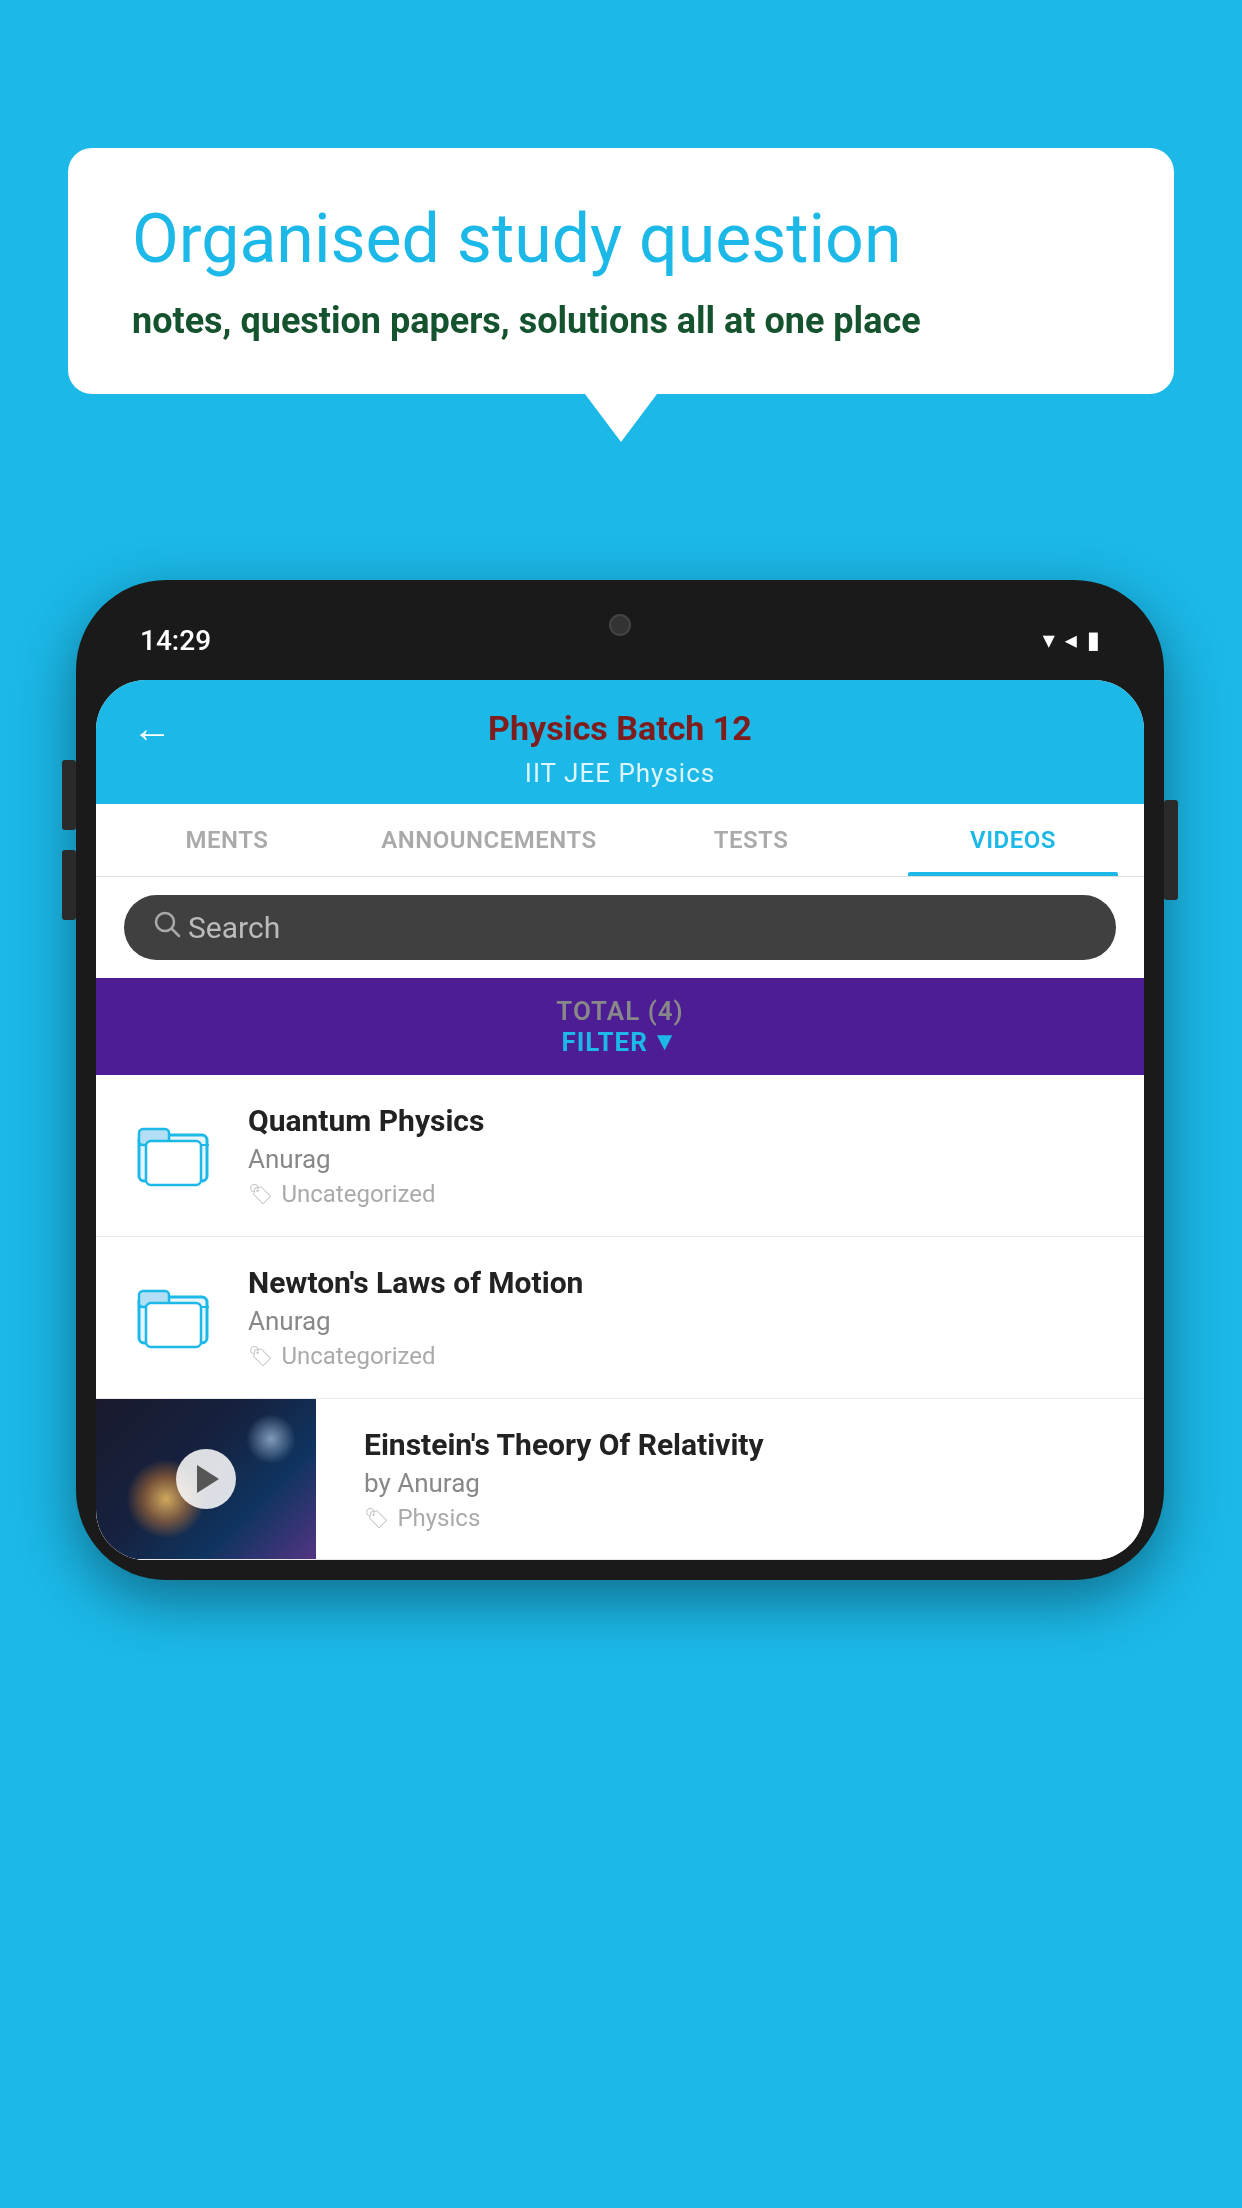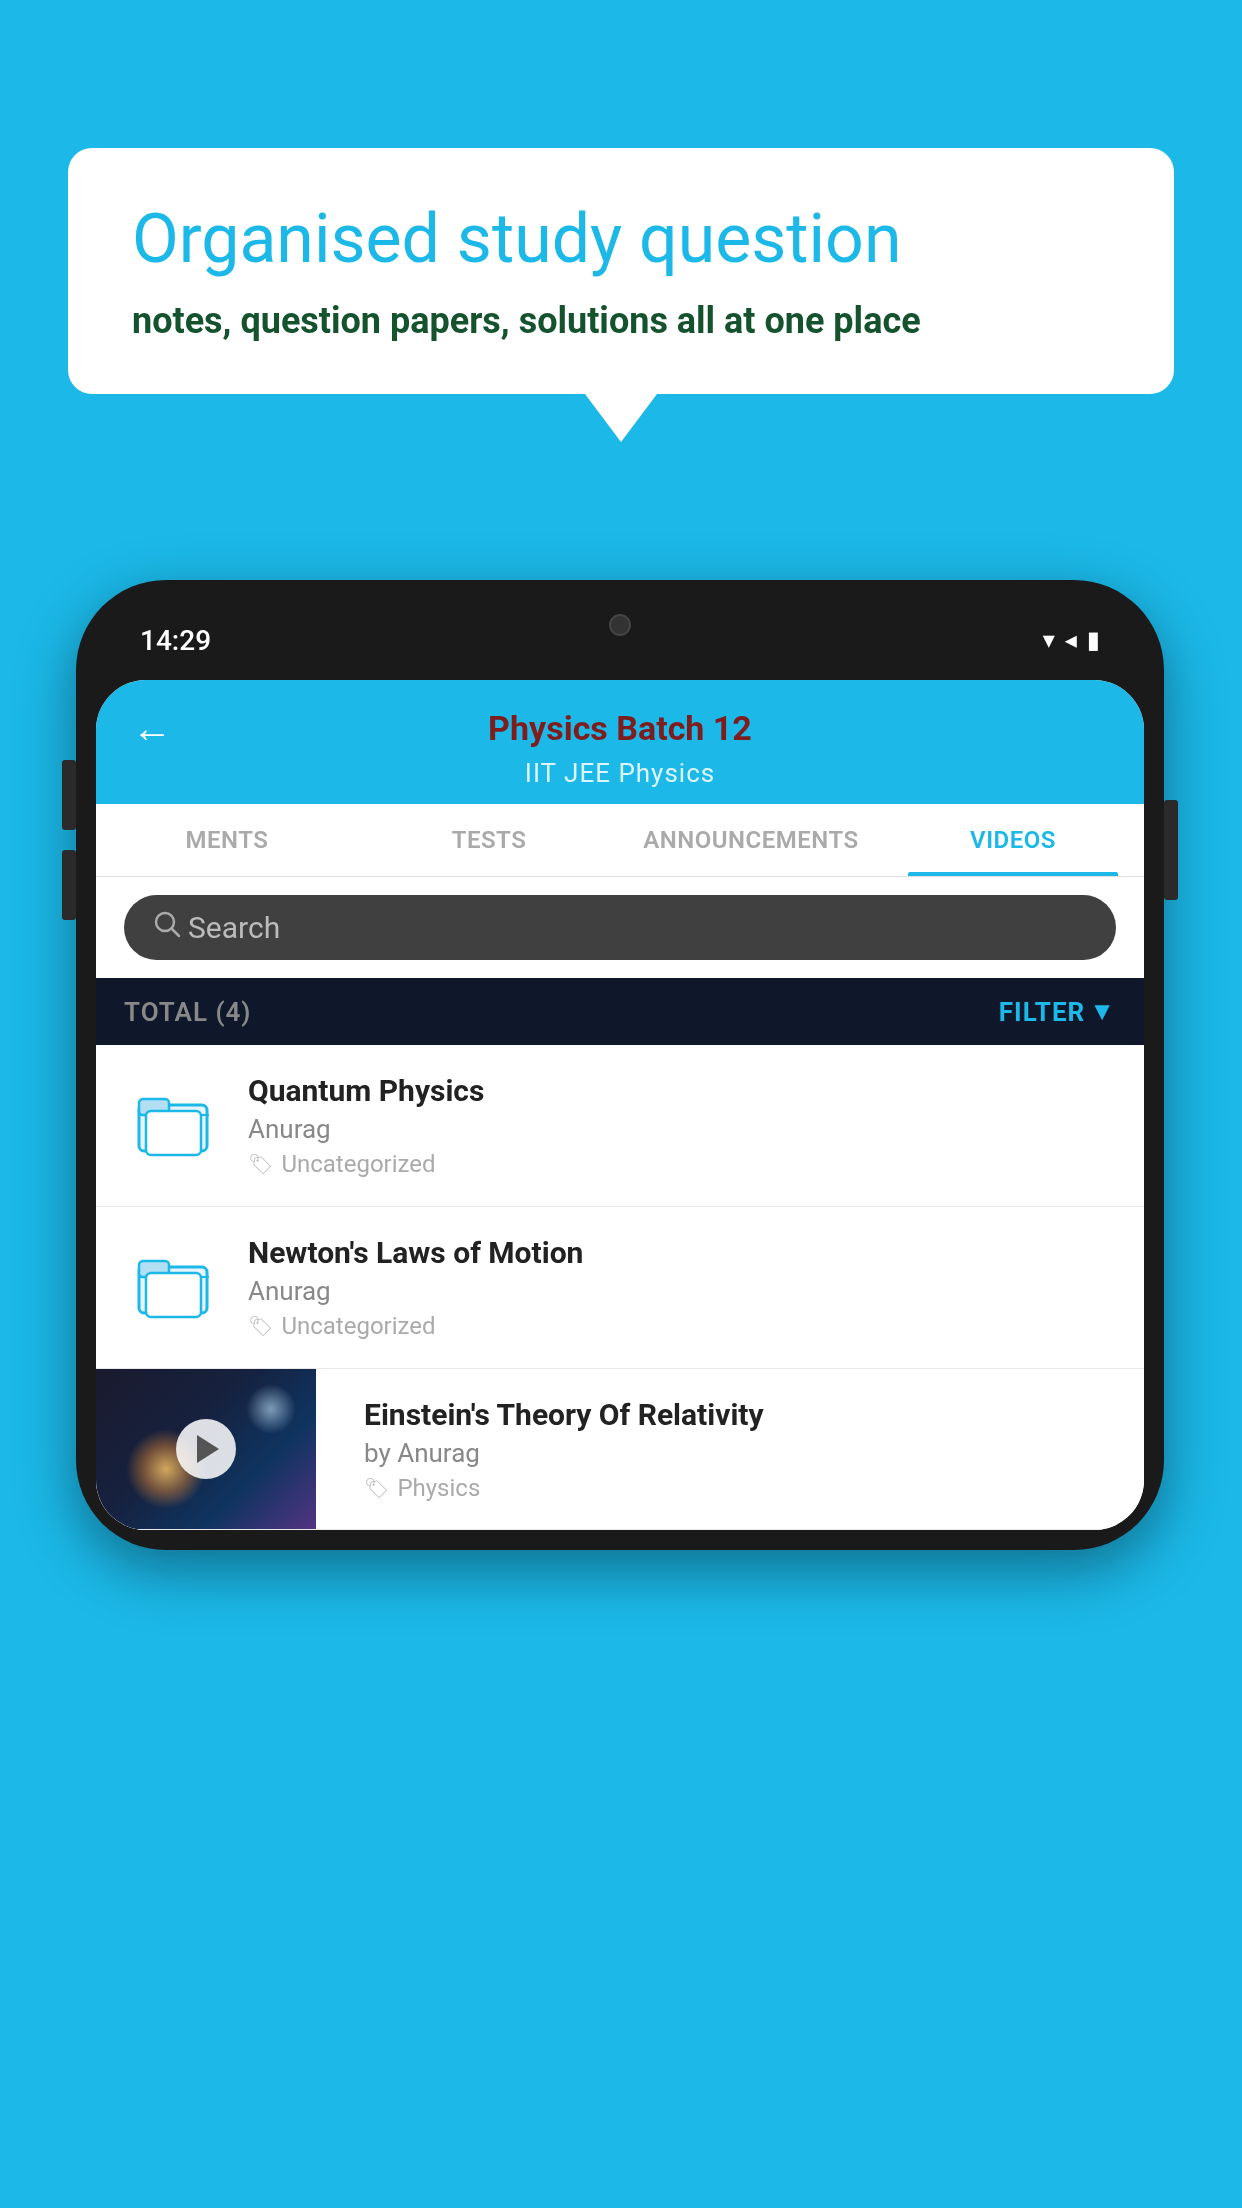--- a/index.html
+++ b/index.html
@@ -189,25 +189,26 @@
       color: #aaa;
       font-size: 30px;
     }
     .search-text {
       color: #bbb;
       font-size: 30px;
     }
 
     
     .filter-bar {
-      background: #0f172a;
-      display: flex;
-      justify-content: space-between;
+      background: #4c1d95;
+      display: flex;
+      justify-content: center;
       align-items: center;
       padding: 18px 28px;
+      flex-direction: column;
     }
     .total-label {
       color: #888;
       font-size: 26px;
       font-weight: 600;
       letter-spacing: 1px;
     }
     .filter-btn {
       display: flex;
       align-items: center;
@@ -391,22 +392,22 @@
       <div class="app-header">
         <div class="app-header-row">
           <div class="back-arrow">←</div>
           <div class="header-title">Physics Batch 12</div>
         </div>
         <div class="header-subtitle">IIT JEE   Physics</div>
       </div>
 
       <div class="tabs-bar">
         <div class="tab-item">MENTS</div>
+        <div class="tab-item">ANNOUNCEMENTS</div>
         <div class="tab-item">TESTS</div>
-        <div class="tab-item">ANNOUNCEMENTS</div>
         <div class="tab-item active">VIDEOS</div>
       </div>
 
       <div class="search-container">
         <div class="search-bar">
           <span class="search-icon-svg">
             <svg width="30" height="30" viewBox="0 0 30 30" fill="none">
               <circle cx="13" cy="13" r="9" stroke="#aaa" stroke-width="2.5"></circle>
               <line x1="20" y1="20" x2="27" y2="27" stroke="#aaa" stroke-width="2.5" stroke-linecap="round"></line>
             </svg>

